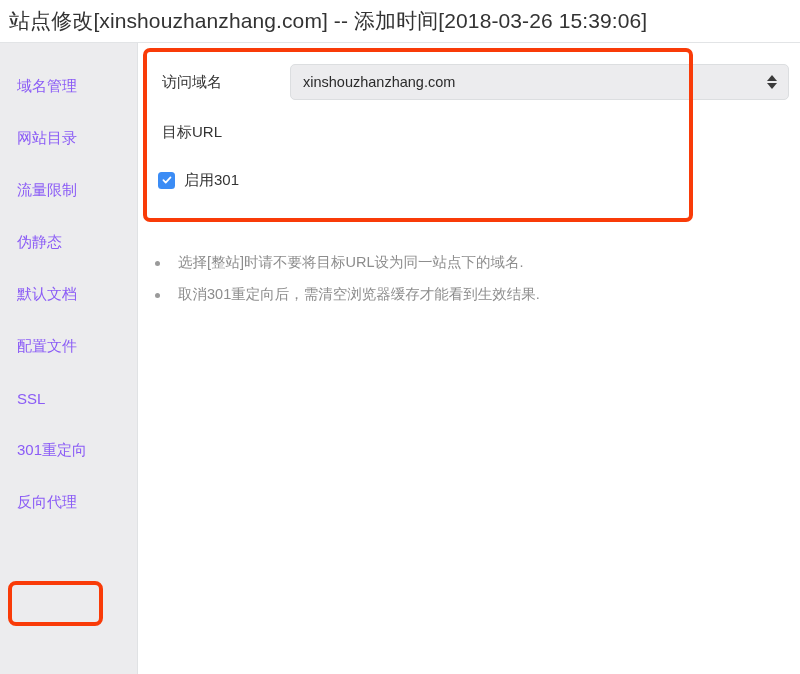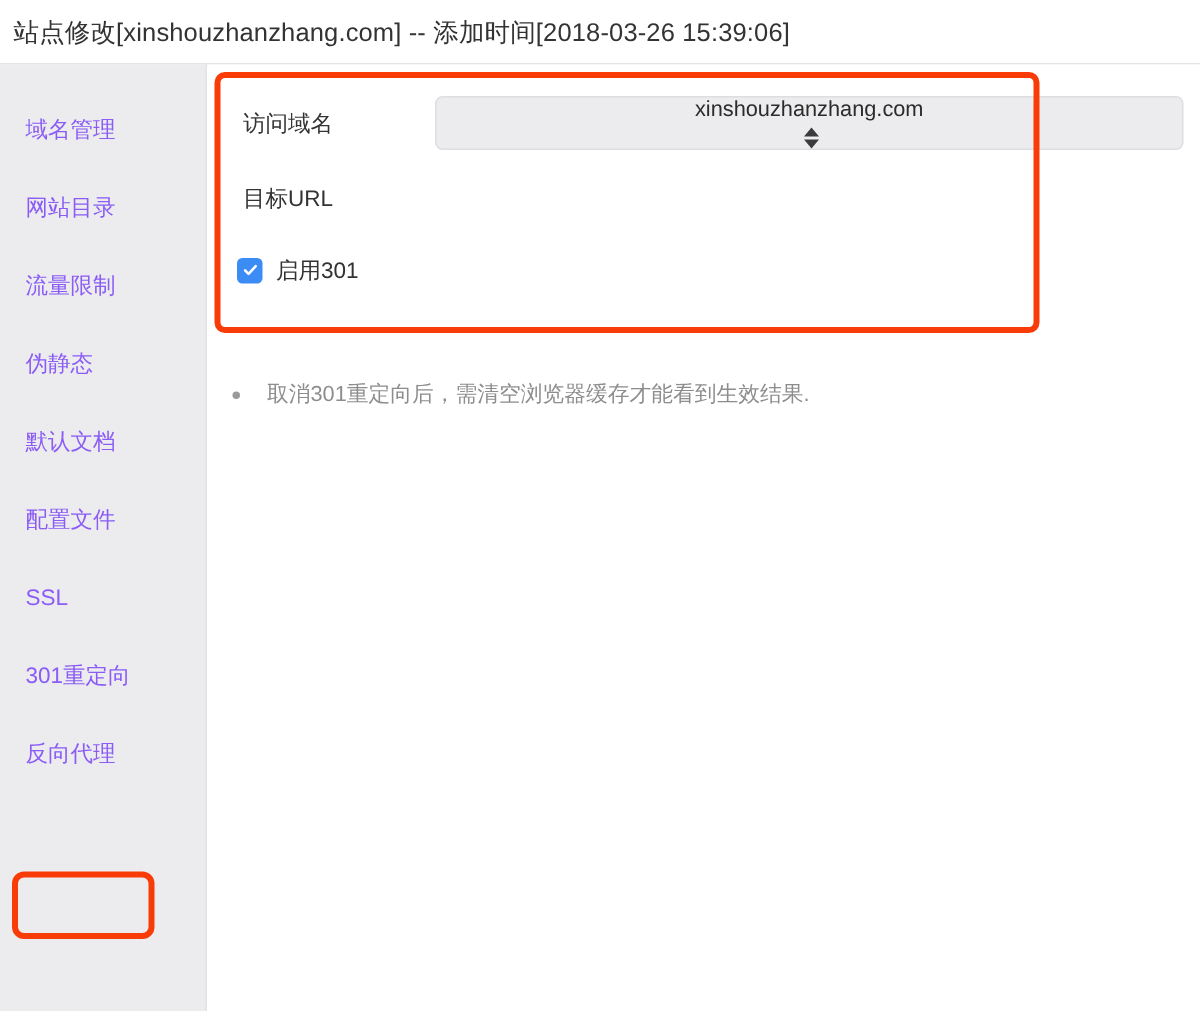--- a/index.html
+++ b/index.html
@@ -22,21 +22,21 @@
     position: absolute;
     top: 0; left: 0;
     width: 800px;
     height: 43px;
     background: #ffffff;
     border-bottom: 1px solid #e2e4e6;
     display: flex;
     align-items: center;
   }
   .header-title {
-    font-size: 17px;
+    font-size: 21px;
     color: #333333;
     padding-left: 9px;
     letter-spacing: 0.1px;
     white-space: nowrap;
   }
 
   
   .sidebar {
     position: absolute;
     top: 43px; left: 0;
@@ -90,24 +90,23 @@
   }
 
   .field-select, .field-text {
     height: 36px;
     background: #ececee;
     border: 1px solid #dcdee0;
     border-radius: 5px;
     font-family: "Liberation Sans", "DejaVu Sans", sans-serif;
     font-size: 14.5px;
     color: #2b2b2b;
-    padding: 0 4px;
+    padding: 0 12px;
     outline: none;
     appearance: none;
-    flex-direction: column;
     -webkit-appearance: none;
   }
   .field-select {
     width: 499px;
     position: relative;
     display: flex;
     align-items: center;
     cursor: pointer;
   }
   .select-value {
@@ -280,20 +279,24 @@
         </svg>
       </span>
       <span class="checkbox-label">启用301</span>
     </div>
 
   </div>
 
   <ul class="hints">
     <li class="hint-item">
       <span class="hint-bullet"></span>
+      <span>选择[整站]时请不要将目标URL设为同一站点下的域名.</span>
+    </li>
+    <li class="hint-item">
+      <span class="hint-bullet"></span>
       <span>取消301重定向后，需清空浏览器缓存才能看到生效结果.</span>
     </li>
   </ul>
 
 </main>
 
 <div class="annot annot-form"></div>
 <div class="annot annot-sidebar"></div>
 
 </body></html>

